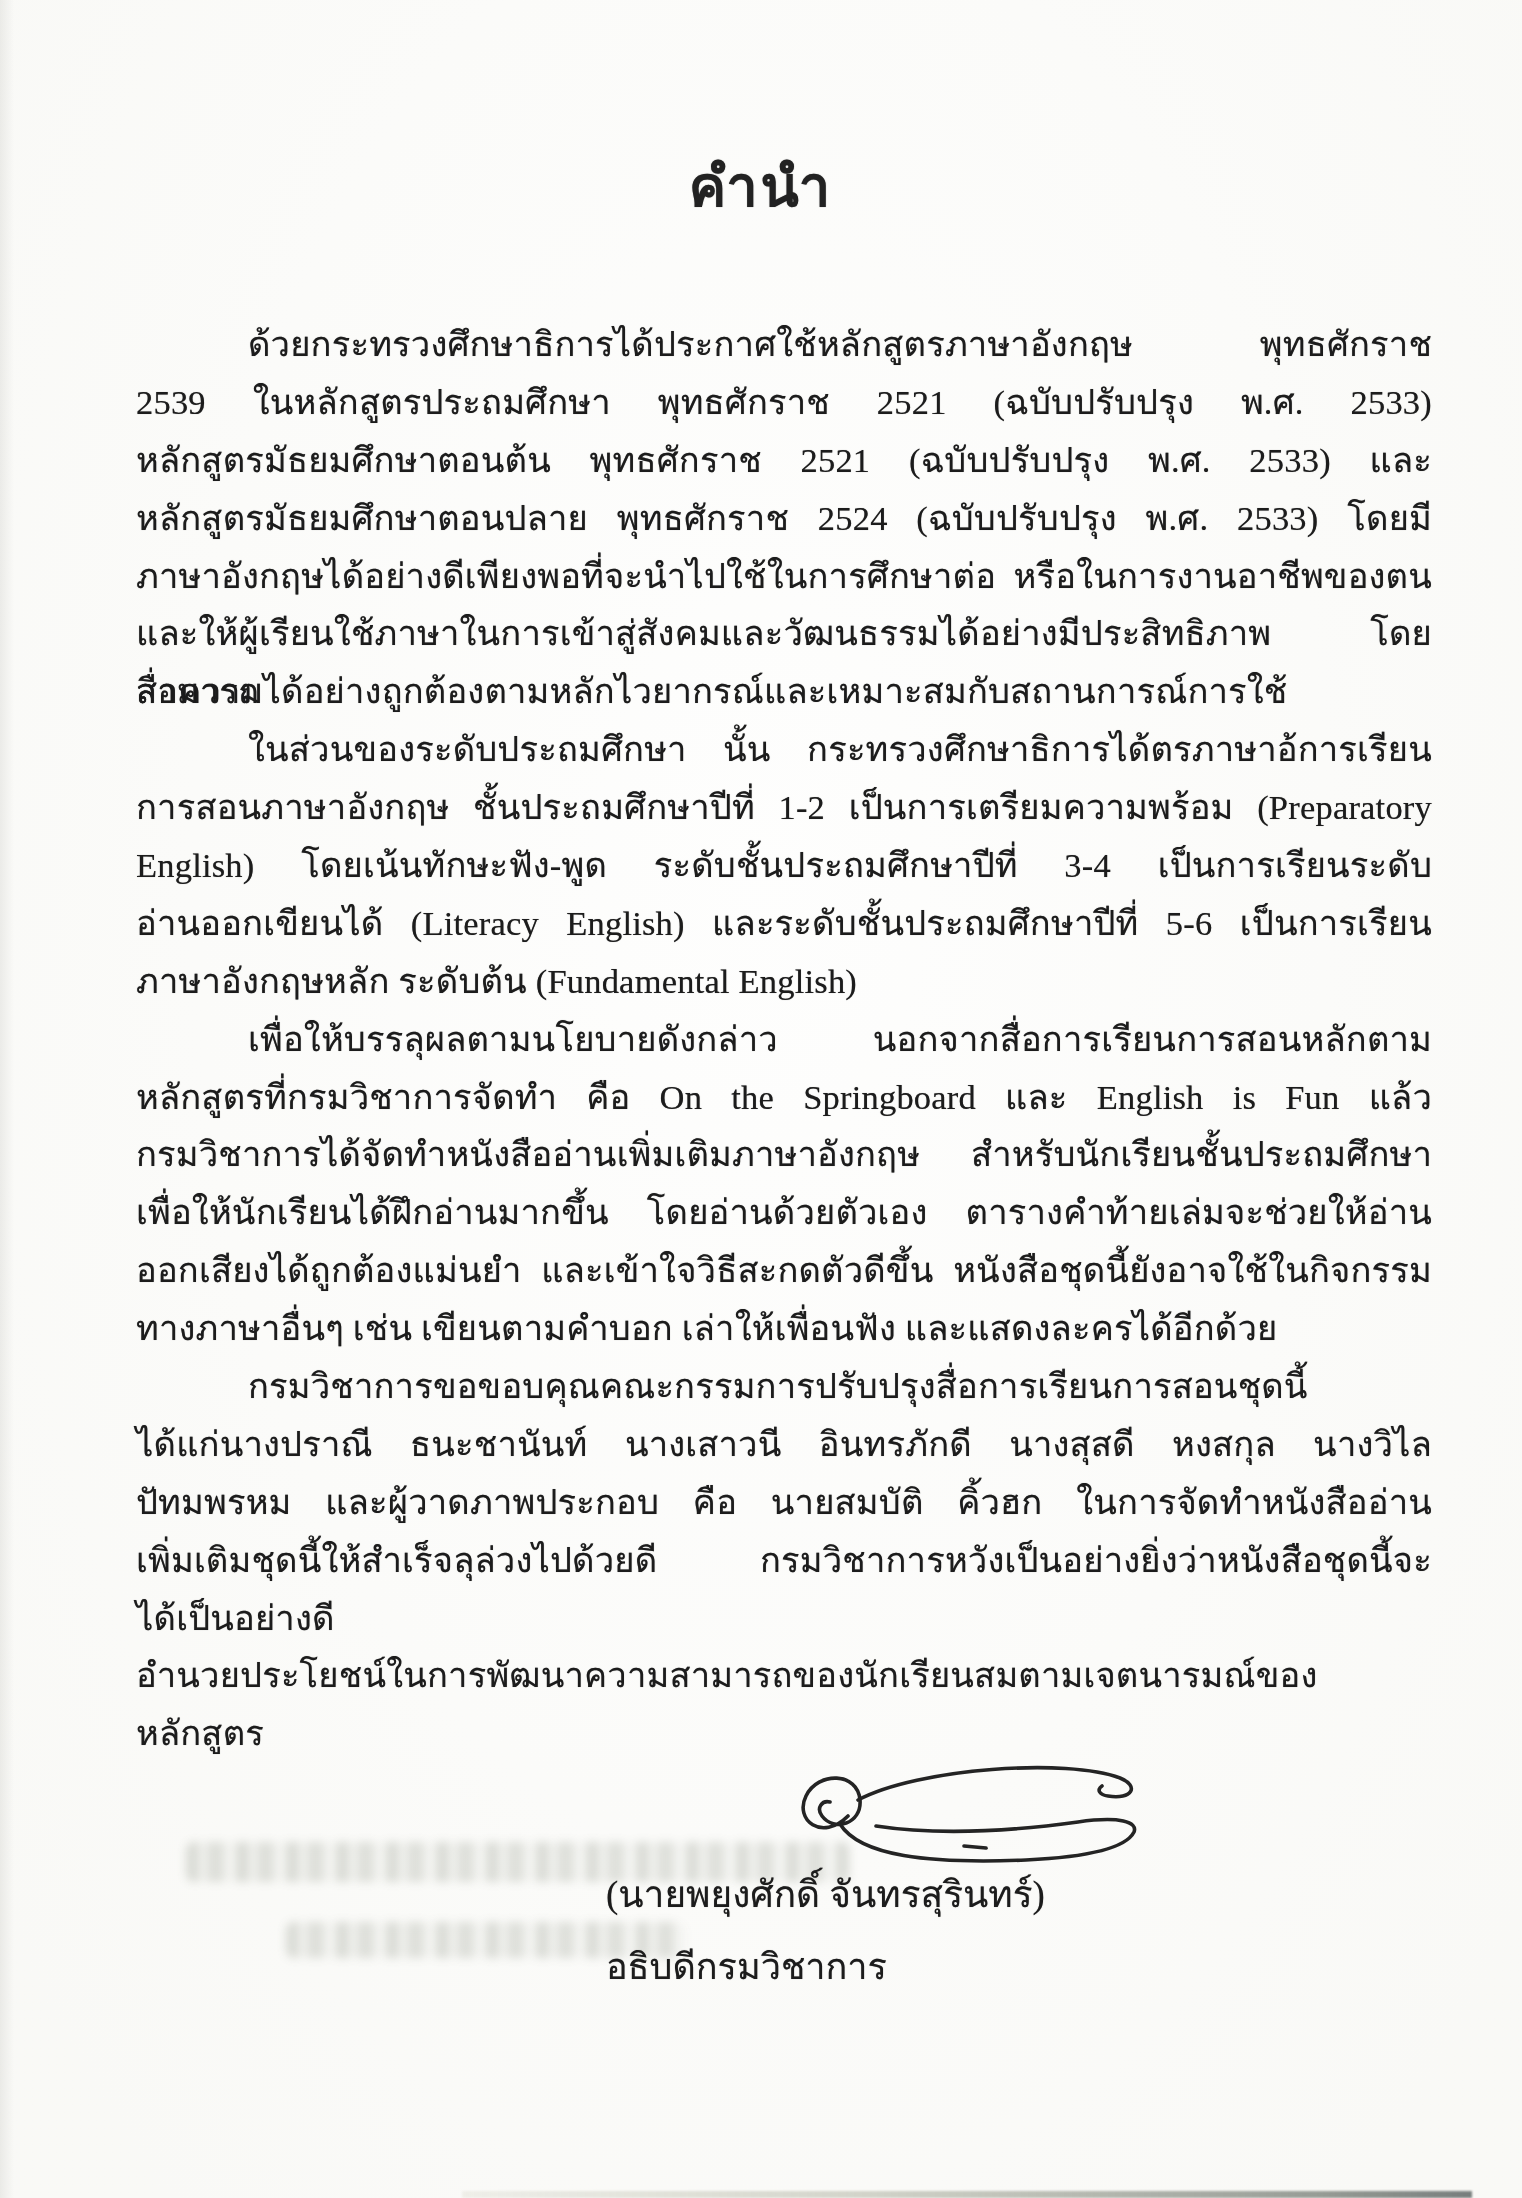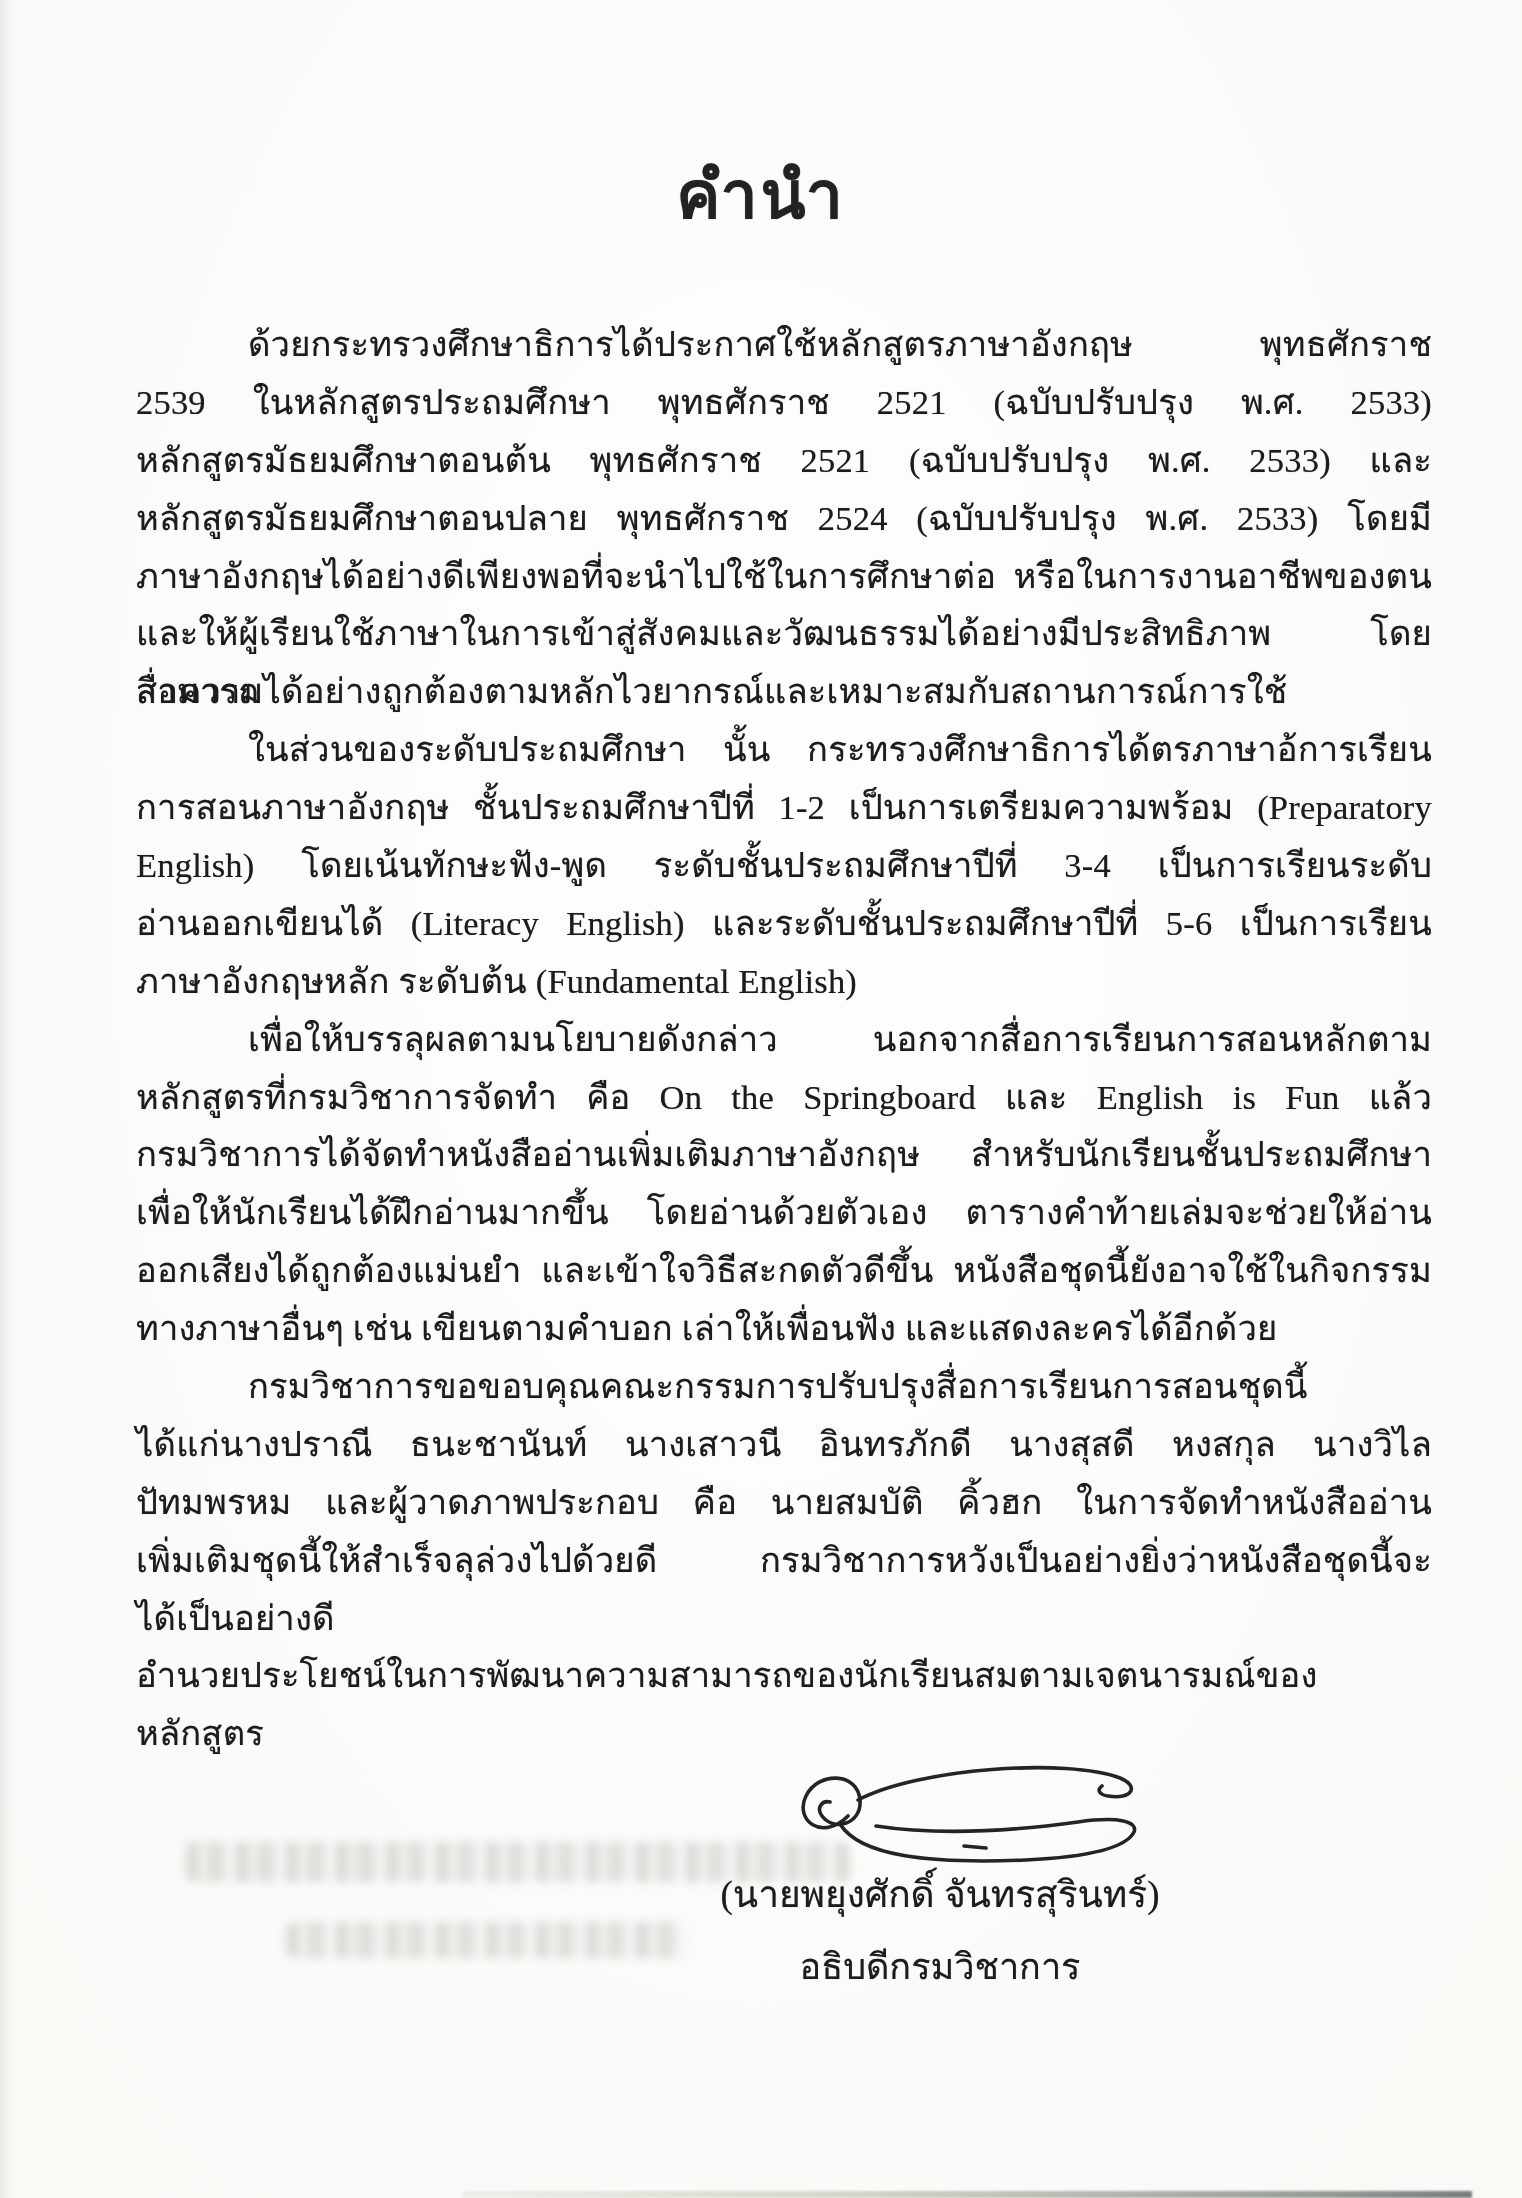--- a/index.html
+++ b/index.html
@@ -10,21 +10,21 @@
     background:#fcfcfa;
     background-image:
       radial-gradient(ellipse at 50% 40%, rgba(255,255,255,0.6) 0%, rgba(240,240,235,0.25) 90%);
     overflow:hidden;
     font-family:"Liberation Serif","DejaVu Serif",serif;
     color:#1e1e1e;
   }
   .doc-title {
     position:absolute; top:142px; left:0; right:0;
     text-align:center;
-    font-size:66px; font-weight:bold; letter-spacing:3px;
+    font-size:56px; font-weight:bold; letter-spacing:3px;
     color:#222;
     text-shadow:0 0 1px rgba(0,0,0,.5);
     margin:0;
   }
   .doc-body {
     position:absolute; top:316px; left:100px; width:1332px;
   }
   .para { margin:0; padding:0; }
   .line {
     font-size:34.5px;
@@ -40,22 +40,22 @@
   .line.last { text-align-last:left; }
   .para .line.first { text-indent:112px; }
 
   .signature-wrap {
     position:absolute; left:778px; top:1756px;
     width:380px; height:130px;
   }
   .signature-wrap svg { width:100%; height:100%; }
 
   .sig-caption {
-    position:absolute; left:620px; top:1872px; width:640px;
-    text-align:center;
+    position:absolute; left:606px; top:1872px; width:640px;
+    text-align:left;
     font-family:Liberation Serif, serif;
   }
   .sig-name {
     font-size:37px; line-height:46px; color:#1c1c1c;
     text-shadow:0 0 0.7px rgba(20,20,20,.6);
   }
   .sig-role {
     font-size:36px; line-height:46px; margin-top:26px; color:#1c1c1c;
     text-shadow:0 0 0.7px rgba(20,20,20,.6);
   }

